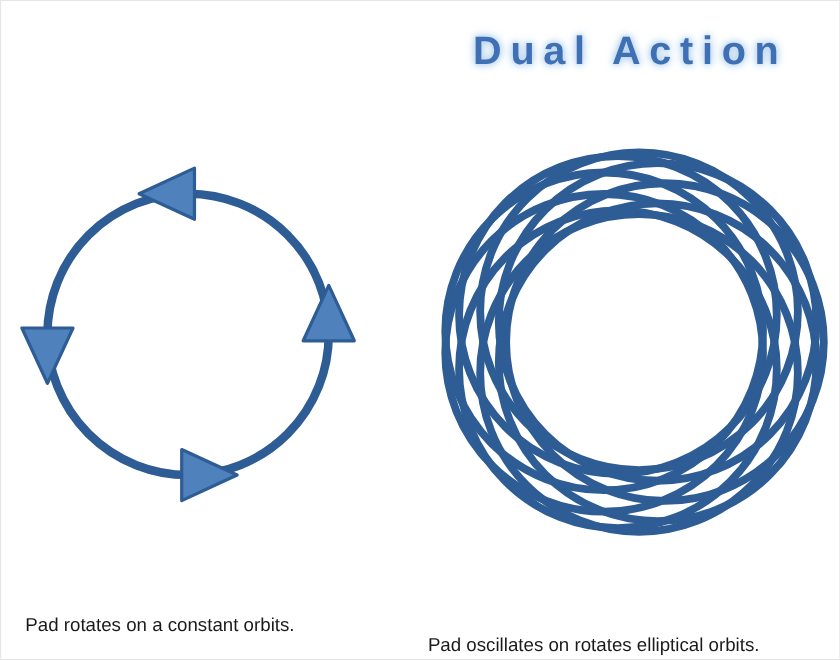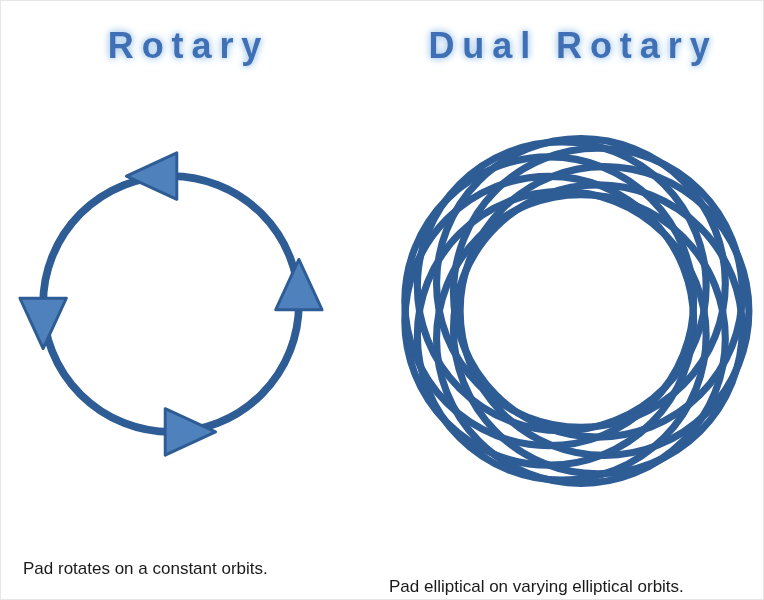--- a/index.html
+++ b/index.html
@@ -54,21 +54,20 @@
   .caption-left  { left: 22px;  top: 500px; width: 345px; }
   .caption-right { left: 388px; top: 518px; width: 370px; }
 
   svg circle.orbit { fill: none; }
 </style>
 </head>
 <body>
 
 <div class="canvas">
 
-  <h1 class="panel-title title-left">Rotary</h1>
 
   <svg class="orbit-svg rotary-svg" viewBox="0 0 320 320">
     <g stroke="#2e5c94">
       <circle class="orbit" cx="160" cy="160" r="132" stroke-width="8"></circle>
 
       <g stroke-width="3" stroke-linejoin="round" fill="#4f81bd">
         <polygon points="114,28 166,4 166,52"></polygon>
         <polygon points="114,28 166,4 166,52" transform="rotate(90 160 160)"></polygon>
         <polygon points="114,28 166,4 166,52" transform="rotate(180 160 160)"></polygon>
         <polygon points="114,28 166,4 166,52" transform="rotate(270 160 160)"></polygon>
@@ -76,34 +75,34 @@
     </g>
   </svg>
 
   <div class="caption caption-left">
     <div>Pad rotates on a constant orbits.</div>
     
   </div>
 
   <div class="divider"></div>
 
-  <h1 class="panel-title title-right">Dual Rotary</h1>
+  <h1 class="panel-title title-right">Dual Action</h1>
 
   <svg class="orbit-svg dual-svg" viewBox="0 0 400 400">
     <g stroke-width="7.5" stroke="#2e5c94">
       <circle class="orbit" cx="230" cy="200" r="152"></circle>
       <circle class="orbit" cx="223" cy="219.3" r="152"></circle>
       <circle class="orbit" cx="205.2" cy="229.5" r="152"></circle>
       <circle class="orbit" cx="185" cy="226" r="152"></circle>
       <circle class="orbit" cx="171.8" cy="210.3" r="152"></circle>
       <circle class="orbit" cx="171.8" cy="189.7" r="152"></circle>
       <circle class="orbit" cx="185" cy="174" r="152"></circle>
       <circle class="orbit" cx="205.2" cy="170.5" r="152"></circle>
       <circle class="orbit" cx="223" cy="180.7" r="152"></circle>
     </g>
   </svg>
 
   <div class="caption caption-right">
-    <div>Pad elliptical on varying elliptical orbits.</div>
+    <div>Pad oscillates on rotates elliptical orbits.</div>
     
   </div>
 
 </div>
 
 </body></html>

